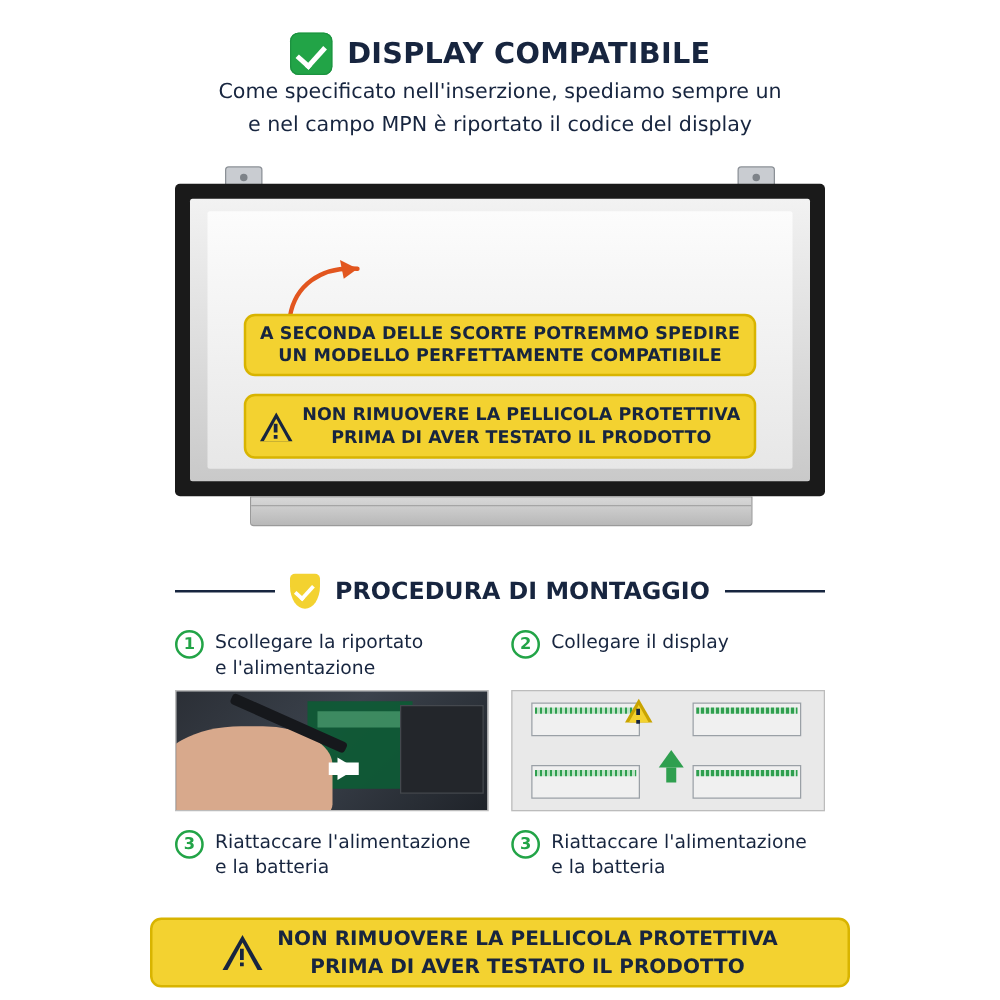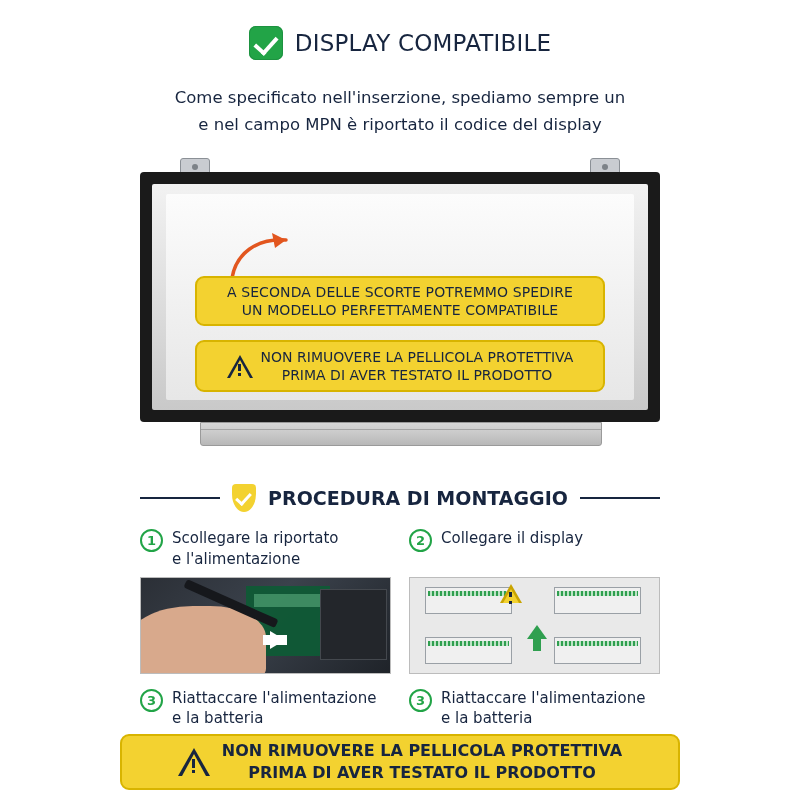--- a/index.html
+++ b/index.html
@@ -51,28 +51,28 @@
     left: 10px;
     top: 6px;
     width: 10px;
     height: 18px;
     border: solid #ffffff;
     border-width: 0 4px 4px 0;
     transform: rotate(42deg);
   }
   .header-title {
     font-size: 23px;
-    font-weight: normal;
+    font-weight: bold;
     color: #17253f;
     letter-spacing: 0.2px;
     white-space: nowrap;
   }
 
   .intro {
-    margin: 25px auto 0;
+    margin: 0 auto 0;
     width: 520px;
     text-align: center;
     font-size: 16.5px;
     line-height: 1.62;
     color: #17253f;
   }
 
   
   .screen-wrap {
     position: relative;
@@ -157,21 +157,21 @@
     height: 52px;
   }
 
   .yellow-box {
     position: absolute;
     background: #f3d230;
     border: 2px solid #d8b400;
     border-radius: 9px;
     box-sizing: border-box;
     color: #17253f;
-    font-weight: normal;
+    font-weight: bold;
     display: flex;
     align-items: center;
     justify-content: center;
     text-align: center;
     line-height: 1.35;
   }
   .yellow-box.one {
     left: 55px;
     top: 118px;
     width: 410px;

